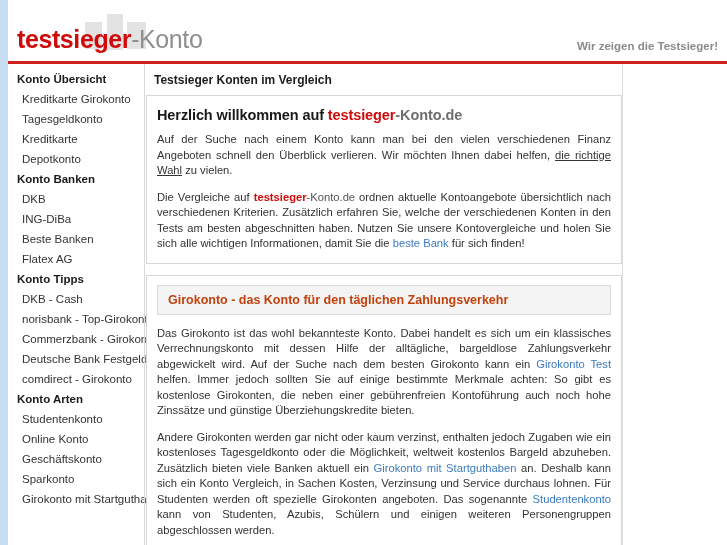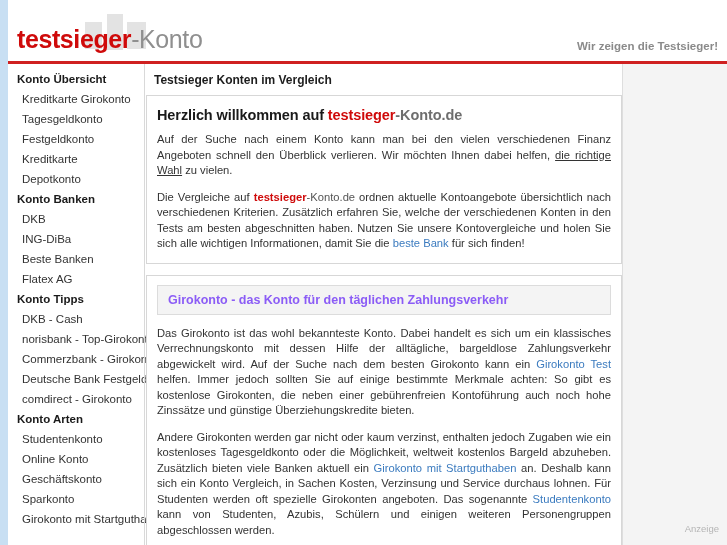--- a/index.html
+++ b/index.html
@@ -156,21 +156,21 @@
   }
   .bold-red { color: #cf0a0a; font-weight: bold; }
   .bold-gray { color: #555555; }
 
   .section-head {
     background: #f4f4f4;
     border: 1px solid #dcdcdc;
     padding: 7px 10px;
     font-size: 12.5px;
     font-weight: bold;
-    color: #8b5cf6;
+    color: #c2410c;
     margin: 0 0 11px 0;
   }
 
   
   .right-divider {
     position: absolute;
     left: 622px; top: 64px;
     width: 1px; height: 481px;
     background: #dedede;
   }
@@ -203,21 +203,20 @@
     </div>
     <div class="tagline">Wir zeigen die Testsieger!</div>
   </div>
   <div class="header-rule"></div>
 
   <div class="sidebar">
 
     <div class="nav-head">Konto Übersicht</div>
     <div class="nav-item">Kreditkarte Girokonto</div>
     <div class="nav-item">Tagesgeldkonto</div>
-    <div class="nav-item">Festgeldkonto</div>
     <div class="nav-item">Kreditkarte</div>
     <div class="nav-item">Depotkonto</div>
 
     <div class="nav-head">Konto Banken</div>
     <div class="nav-item">DKB</div>
     <div class="nav-item">ING-DiBa</div>
     <div class="nav-item">Beste Banken</div>
     <div class="nav-item">Flatex AG</div>
 
     <div class="nav-head">Konto Tipps</div>
@@ -253,17 +252,14 @@
       <div class="section-head">Girokonto - das Konto für den täglichen Zahlungsverkehr</div>
 
       <p><span>Das Girokonto ist das wohl bekannteste Konto. Dabei handelt es sich um ein klassisches Verrechnungskonto mit dessen Hilfe der alltägliche, bargeldlose Zahlungsverkehr abgewickelt wird. Auf der Suche nach dem besten Girokonto kann ein </span><a class="inline-link">Girokonto Test</a><span> helfen. Immer jedoch sollten Sie auf einige bestimmte Merkmale achten: So gibt es kostenlose Girokonten, die neben einer gebührenfreien Kontoführung auch noch hohe Zinssätze und günstige Überziehungskredite bieten.</span></p>
 
       <p><span>Andere Girokonten werden gar nicht oder kaum verzinst, enthalten jedoch Zugaben wie ein kostenloses Tagesgeldkonto oder die Möglichkeit, weltweit kostenlos Bargeld abzuheben. Zusätzlich bieten viele Banken aktuell ein </span><a class="inline-link">Girokonto mit Startguthaben</a><span> an. Deshalb kann sich ein Konto Vergleich, in Sachen Kosten, Verzinsung und Service durchaus lohnen. Für Studenten werden oft spezielle Girokonten angeboten. Das sogenannte </span><a class="inline-link">Studentenkonto</a><span> kann von Studenten, Azubis, Schülern und einigen weiteren Personengruppen abgeschlossen werden.</span></p>
     </div>
 
   </div>
 
   <div class="right-divider"></div>
-  <div class="right-col">
-    <div class="anzeige">Anzeige</div>
-  </div>
 
 </div>
 
 </body></html>

